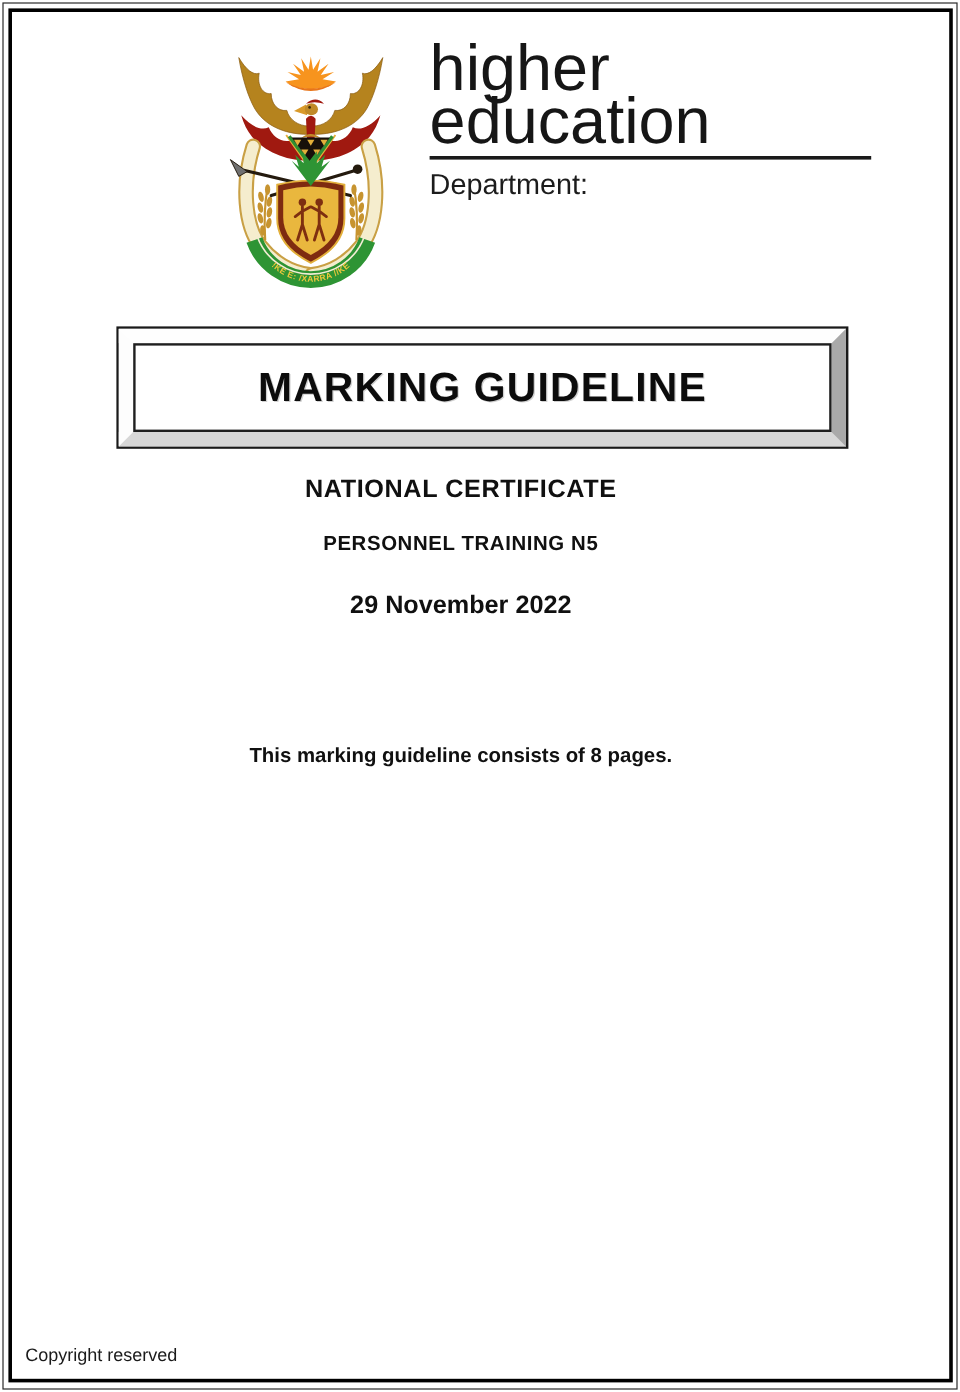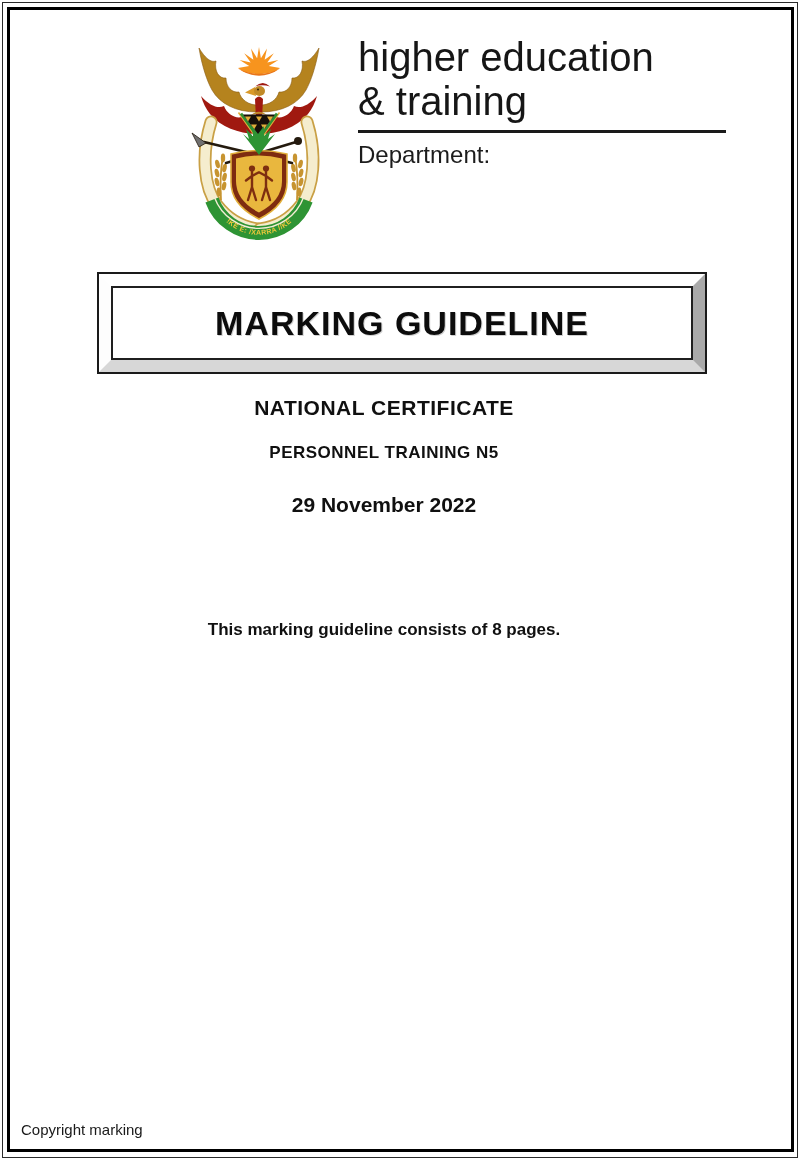--- a/index.html
+++ b/index.html
@@ -17,21 +17,21 @@
   }
   .frame-inner {
     position: absolute; left: 7px; top: 7px; right: 6px; bottom: 8px;
     border: 3px solid #000;
   }
   
   .masthead { position: absolute; left: 186px; top: 40px; width: 560px; height: 205px; }
   .emblem { position: absolute; left: 0; top: 2px; width: 146px; height: 198px; }
   .masthead-text { position: absolute; left: 172px; top: -5px; width: 390px; }
   .brand {
-    font-size: 40px; line-height: 44px; font-weight: 400;
+    font-size: 54px; line-height: 44px; font-weight: 400;
     color: #161616; letter-spacing: 0px;
   }
   .divider { width: 368px; height: 3px; background: #1a1a1a; margin-top: 7px; }
   .dept { margin-top: 9px; font-size: 24px; line-height: 25px; color: #1c1c1c; }
   .country { font-weight: 700; letter-spacing: -0.3px; color: #141414; }
   
   .title-box {
     position: absolute; left: 97px; top: 272px; width: 610px; height: 102px;
     border: 2px solid #1a1a1a; background: #fff; box-sizing: border-box;
   }
@@ -153,21 +153,20 @@
       <path id="mottoPath" d="M 28,161.5 A 48 48 0 0 0 118,161.5" fill="none"></path>
       <text font-size="7" font-weight="bold" fill="#EFC83C" letter-spacing="0.4">
         <textPath href="#mottoPath" startOffset="50%" text-anchor="middle">!KE E: /XARRA //KE</textPath>
       </text>
     </g>
   </svg>
 
   <div class="masthead-text">
     <div class="brand">
       <div>higher education</div>
-      <div>&amp; training</div>
     </div>
     <div class="divider"></div>
     <div class="dept">
       <div>Department:</div>
     </div>
   </div>
 </header>
 
 <div class="title-box">
   <div class="bevel">
@@ -175,13 +174,13 @@
       <span>MARKING GUIDELINE</span>
     </div>
   </div>
 </div>
 
 <div class="center-line cert">NATIONAL CERTIFICATE</div>
 <div class="center-line subject">PERSONNEL TRAINING N5</div>
 <div class="center-line date">29 November 2022</div>
 <div class="center-line note">This marking guideline consists of 8 pages.</div>
 
-<div class="copyright">Copyright marking</div>
+<div class="copyright">Copyright reserved</div>
 
 </body></html>

